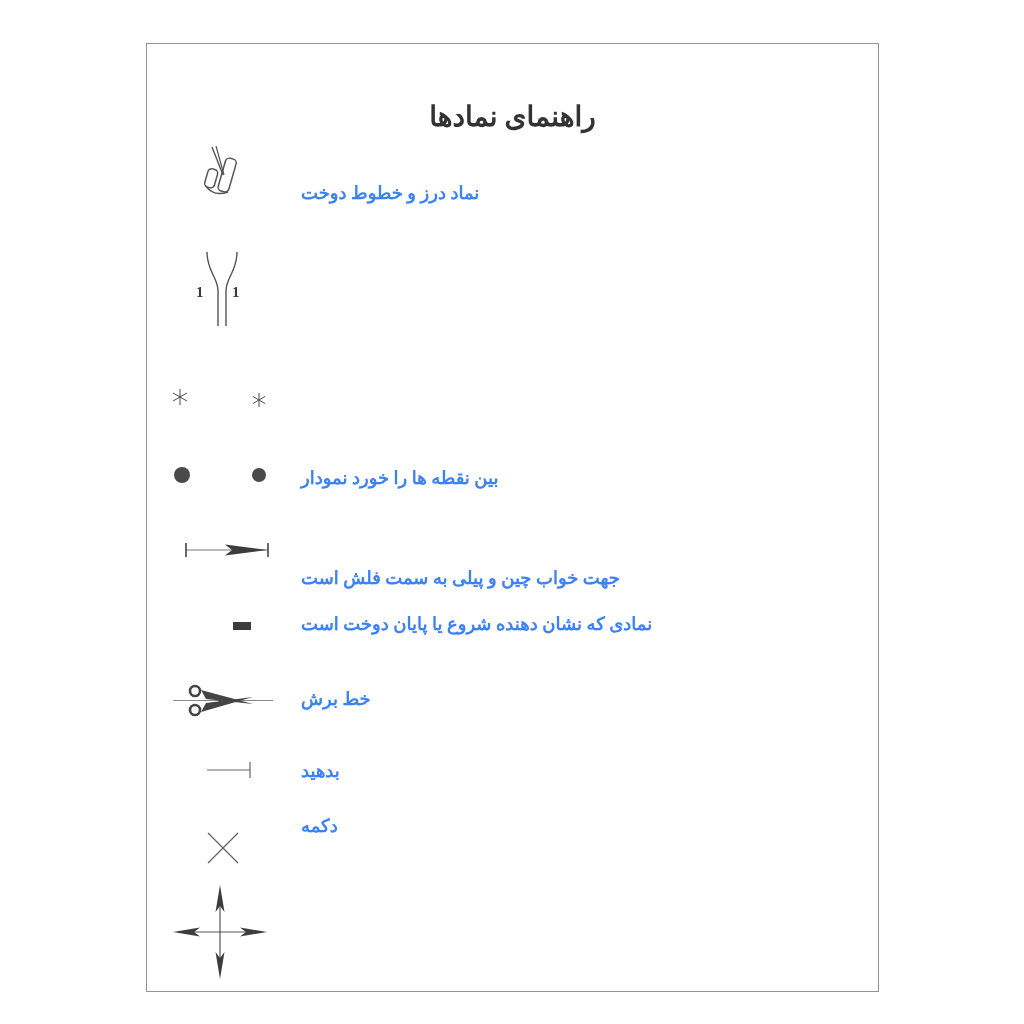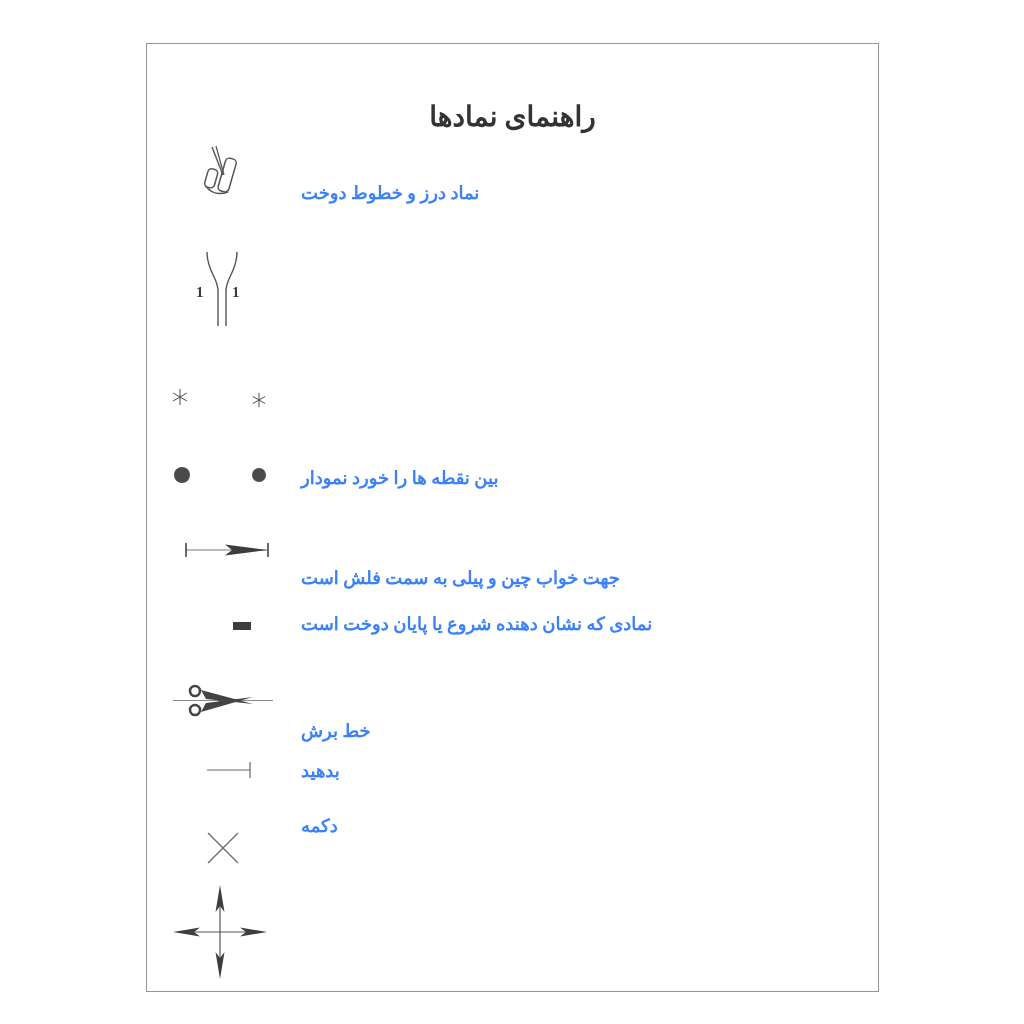--- a/index.html
+++ b/index.html
@@ -94,21 +94,21 @@
     <div class="sym" style="left:26px;top:639px;">
       <svg width="100" height="36" viewBox="0 0 100 36">
         <line x1="0" y1="17.5" x2="100" y2="17.5" stroke="#888" stroke-width="1"></line>
         <polygon points="28,7 80,21 33,16" fill="#444"></polygon>
         <polygon points="28,29 80,14 33,20" fill="#444"></polygon>
         <circle cx="22" cy="8" r="5" fill="none" stroke="#444" stroke-width="2.6"></circle>
         <circle cx="22" cy="27" r="5" fill="none" stroke="#444" stroke-width="2.6"></circle>
         <circle cx="47" cy="17.5" r="1.6" fill="#444"></circle>
       </svg>
     </div>
-    <div class="row-label" style="top:643px;margin-top:32px;" lang="fa">خط برش</div>
+    <div class="row-label" style="top:643px;" lang="fa">خط برش</div>
 
     <div class="sym" style="left:60px;top:716px;">
       <svg width="46" height="20" viewBox="0 0 46 20">
         <line x1="0" y1="10" x2="43" y2="10" stroke="#666" stroke-width="1.2"></line>
         <line x1="43" y1="2" x2="43" y2="18" stroke="#666" stroke-width="1.2"></line>
       </svg>
     </div>
     <div class="row-label" style="top:715px;" lang="fa">بدهید</div>
 
     <div class="sym" style="left:60px;top:788px;">

